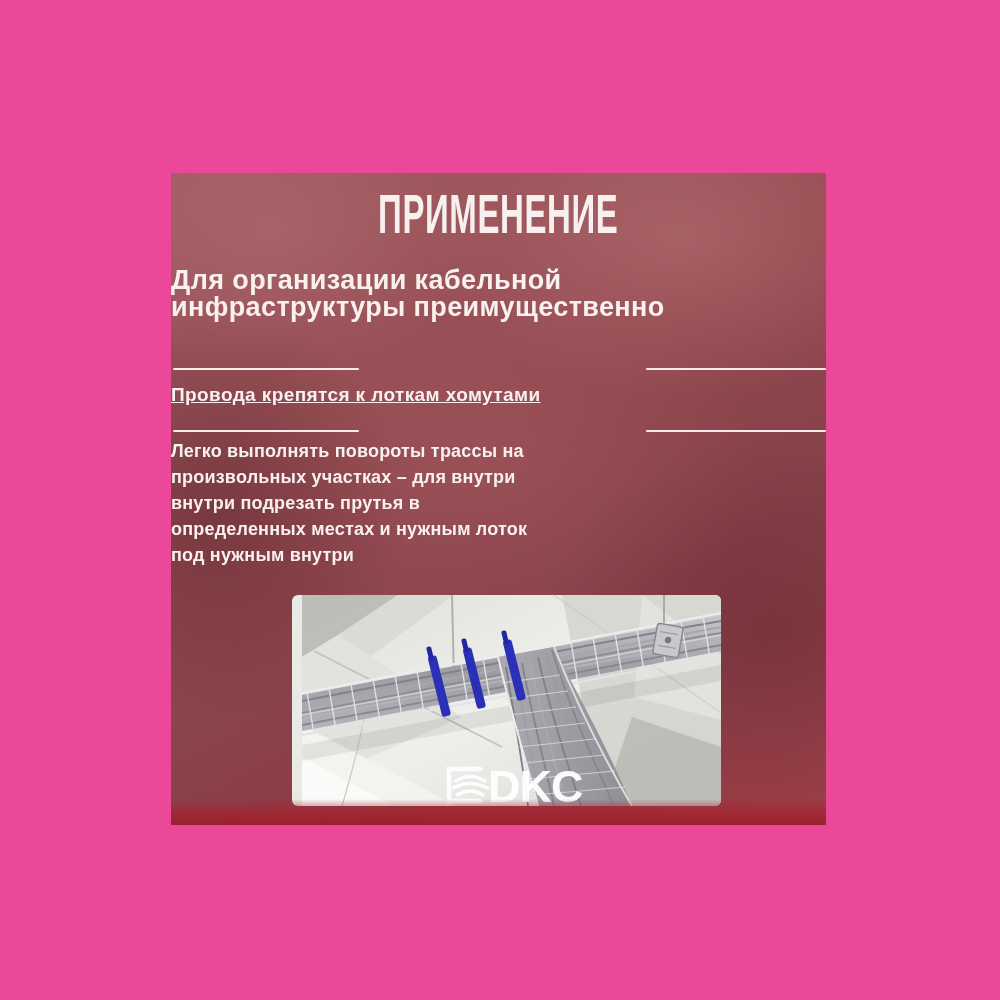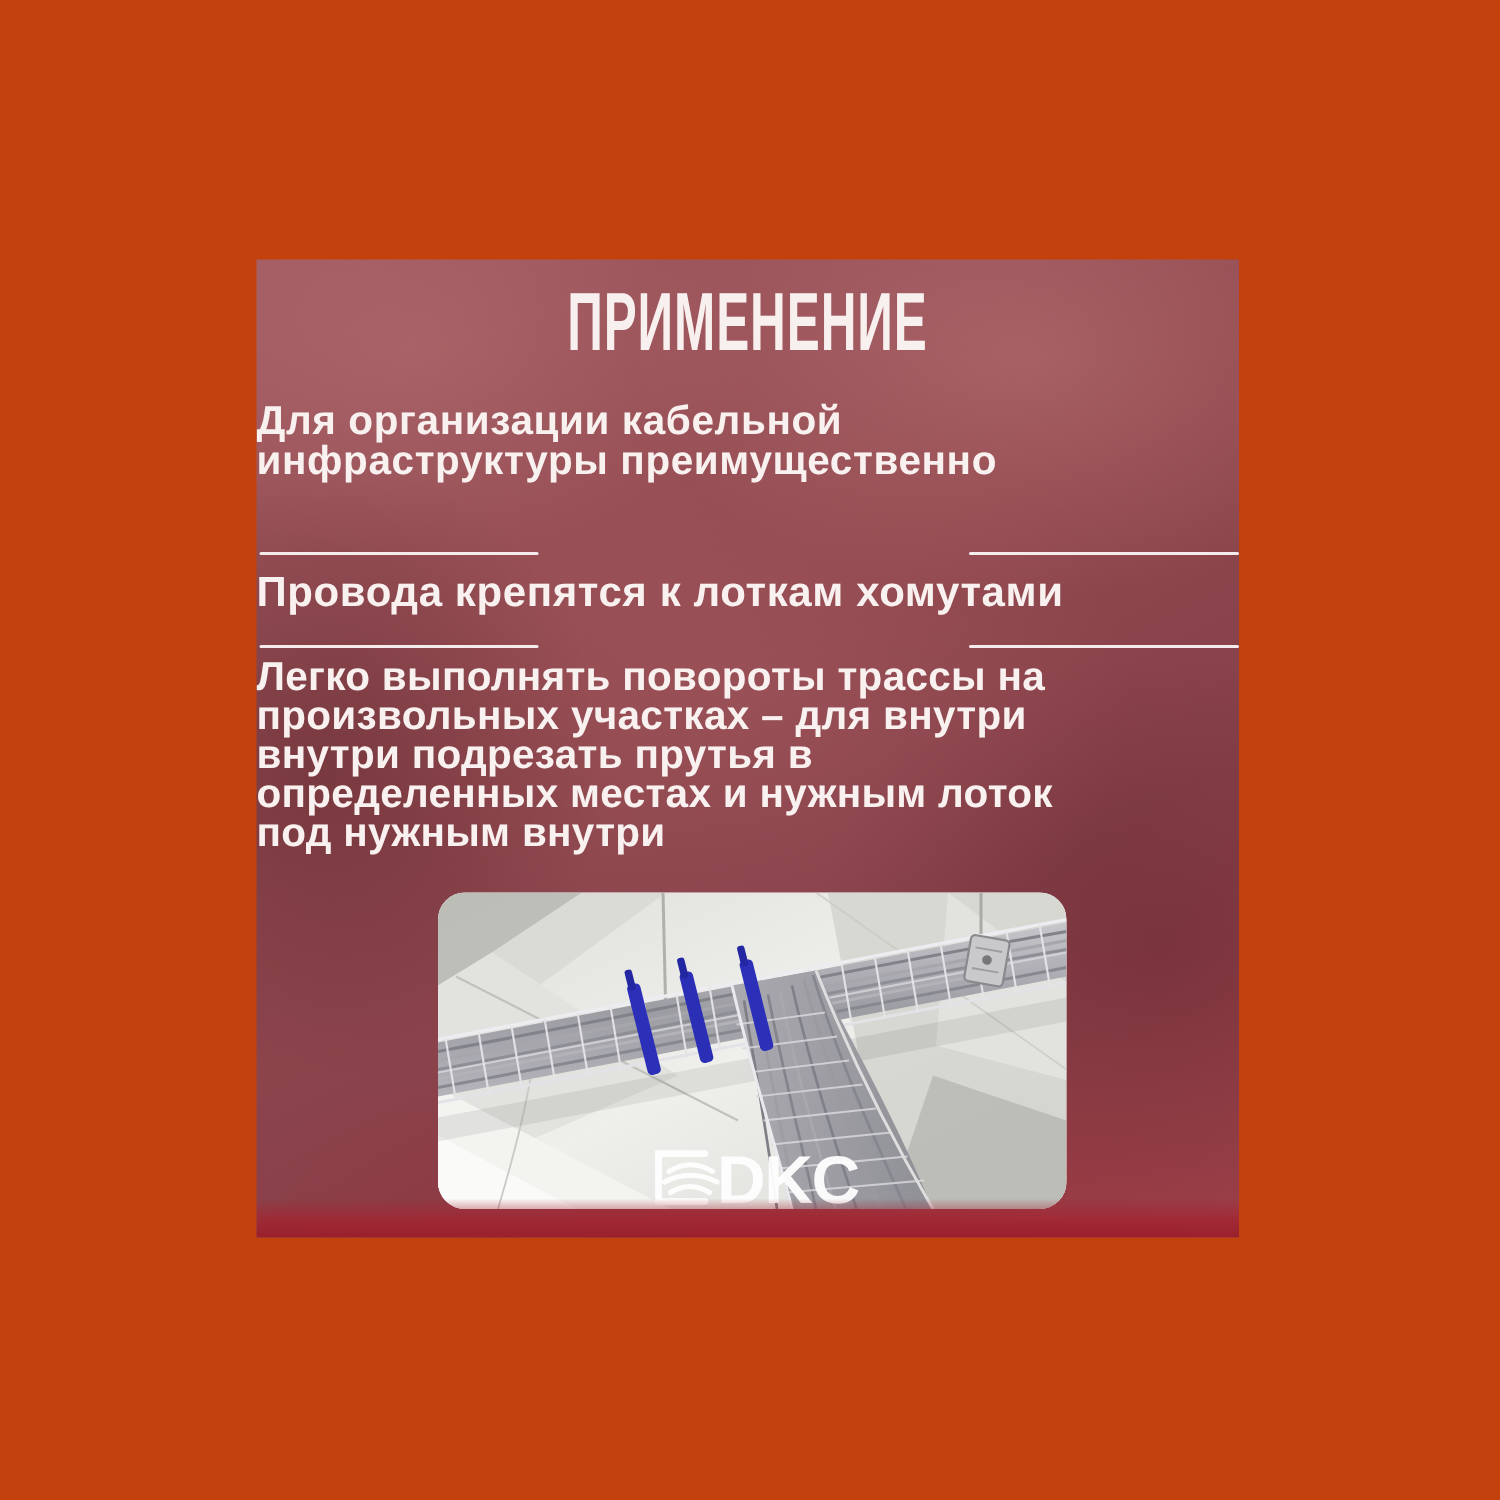--- a/index.html
+++ b/index.html
@@ -1,42 +1,42 @@
 <!DOCTYPE html>
 <html><head>
 <meta charset="utf-8">
 <style>
   html,body{margin:0;padding:0;background:#ffffff;}
-  .page{position:relative;width:1000px;height:1000px;background:#c2410c;overflow:hidden;
+  .page{position:relative;width:1000px;height:1000px;background:#ec4899;overflow:hidden;
         font-family:"Liberation Sans","DejaVu Sans",sans-serif;}
   .card{position:absolute;left:171px;top:173px;width:655px;height:652px;overflow:hidden;
         background:
           radial-gradient(420px 260px at 78% 10%, rgba(218,152,152,0.28), transparent 62%),
           radial-gradient(380px 240px at 16% 9%,  rgba(214,148,148,0.22), transparent 60%),
           radial-gradient(300px 320px at 6% 52%,  rgba(42,6,13,0.26),    transparent 65%),
           radial-gradient(430px 330px at 50% 45%, rgba(206,130,136,0.15),transparent 60%),
           radial-gradient(360px 300px at 92% 70%, rgba(52,9,15,0.22),    transparent 65%),
           radial-gradient(520px 190px at 50% 100%,rgba(172,40,52,0.40),  transparent 72%),
           linear-gradient(152deg,#a05a60 0%,#92494f 40%,#874049 68%,#9c4049 100%);}
   .card-title{position:absolute;left:0;top:13px;width:100%;text-align:center;
         color:#f7f0ef;font-weight:bold;font-size:55px;line-height:56px;white-space:nowrap;}
   .card-title .squeeze{display:inline-block;transform:scaleX(0.60);transform-origin:50% 50%;
         letter-spacing:1px;}
   .para{position:absolute;left:0;width:100%;text-align:left;color:#f8f1f0;font-weight:bold;}
   .para .line{white-space:nowrap;}
   .para-1{top:94px;font-size:27px;line-height:27px;letter-spacing:0.4px;}
-  .para-2{top:208px;font-size:28px;line-height:28px;letter-spacing:0.4px;}
-  .para-3{top:265px;font-size:27px;line-height:26px;letter-spacing:0.2px;}
+  .para-2{top:208px;font-size:19px;line-height:28px;letter-spacing:0.4px;text-decoration:underline;}
+  .para-3{top:265px;font-size:18px;line-height:26px;letter-spacing:0.2px;}
   .divider{position:absolute;height:2px;background:rgba(255,250,250,0.92);border-radius:1px;}
   .d1l{left:2px;  top:195px;width:186px;}
   .d1r{left:475px;top:195px;width:180px;}
   .d2l{left:2px;  top:257px;width:186px;}
   .d2r{left:475px;top:257px;width:180px;}
-  .photo{position:absolute;left:121px;top:422px;width:419px;height:211px;border-radius:18px;
-         overflow:hidden;background:#e9e9e6;}
+  .photo{position:absolute;left:121px;top:422px;width:419px;height:211px;border-radius:6px;
+         overflow:hidden;background:#e9e9e6;padding-left:10px;}
   .photo svg{display:block;}
   .bottom-band{position:absolute;left:0;bottom:0;width:100%;height:26px;
          background:linear-gradient(to bottom, rgba(163,35,48,0) 0%, rgba(163,35,48,0.75) 55%, #99202c 100%);}
 </style>
 </head>
 <body>
 
 <div class="page">
   <div class="card">
 

